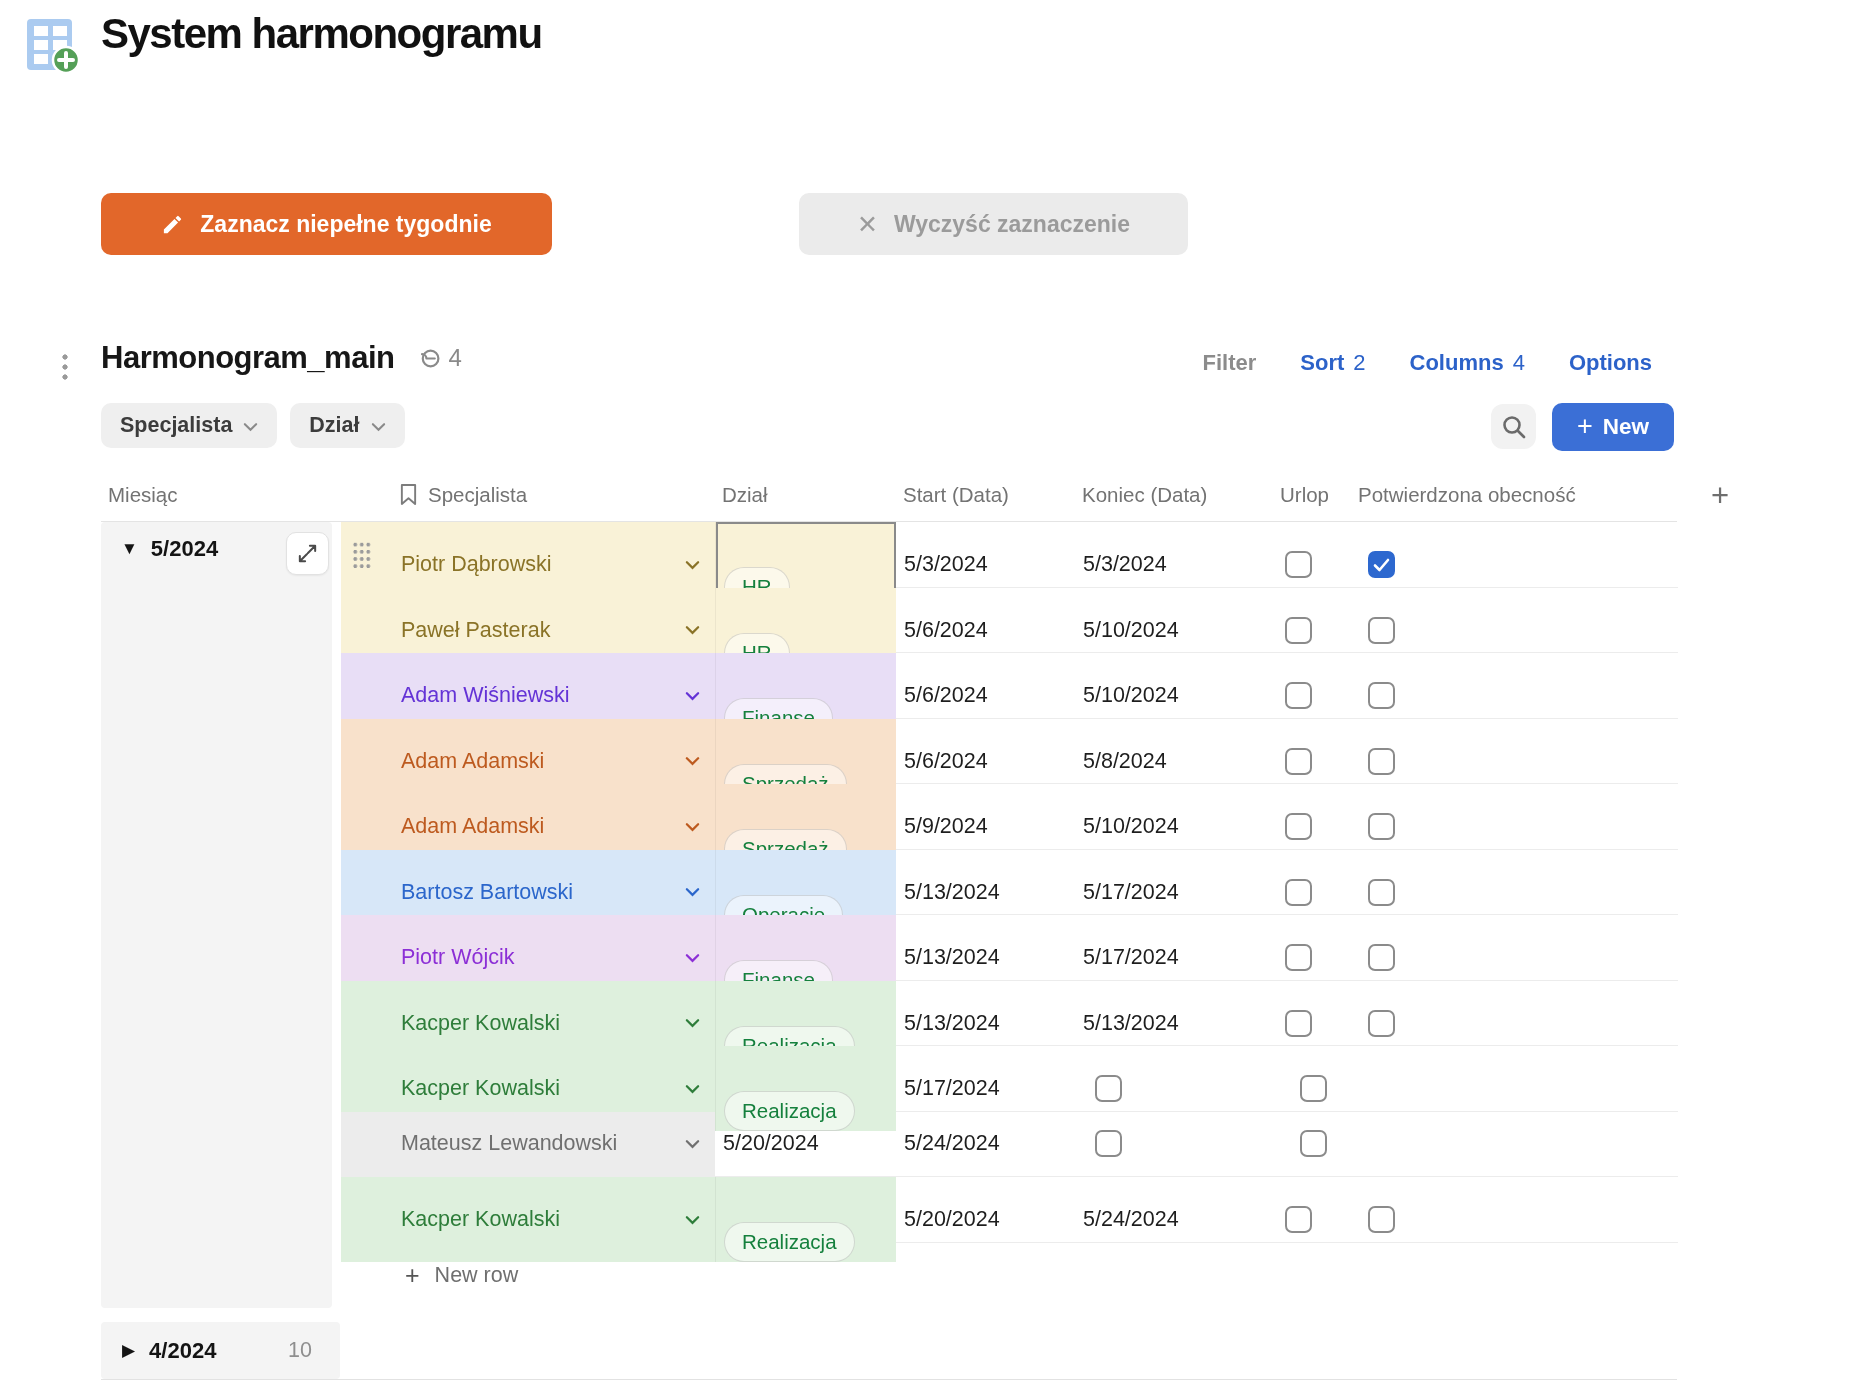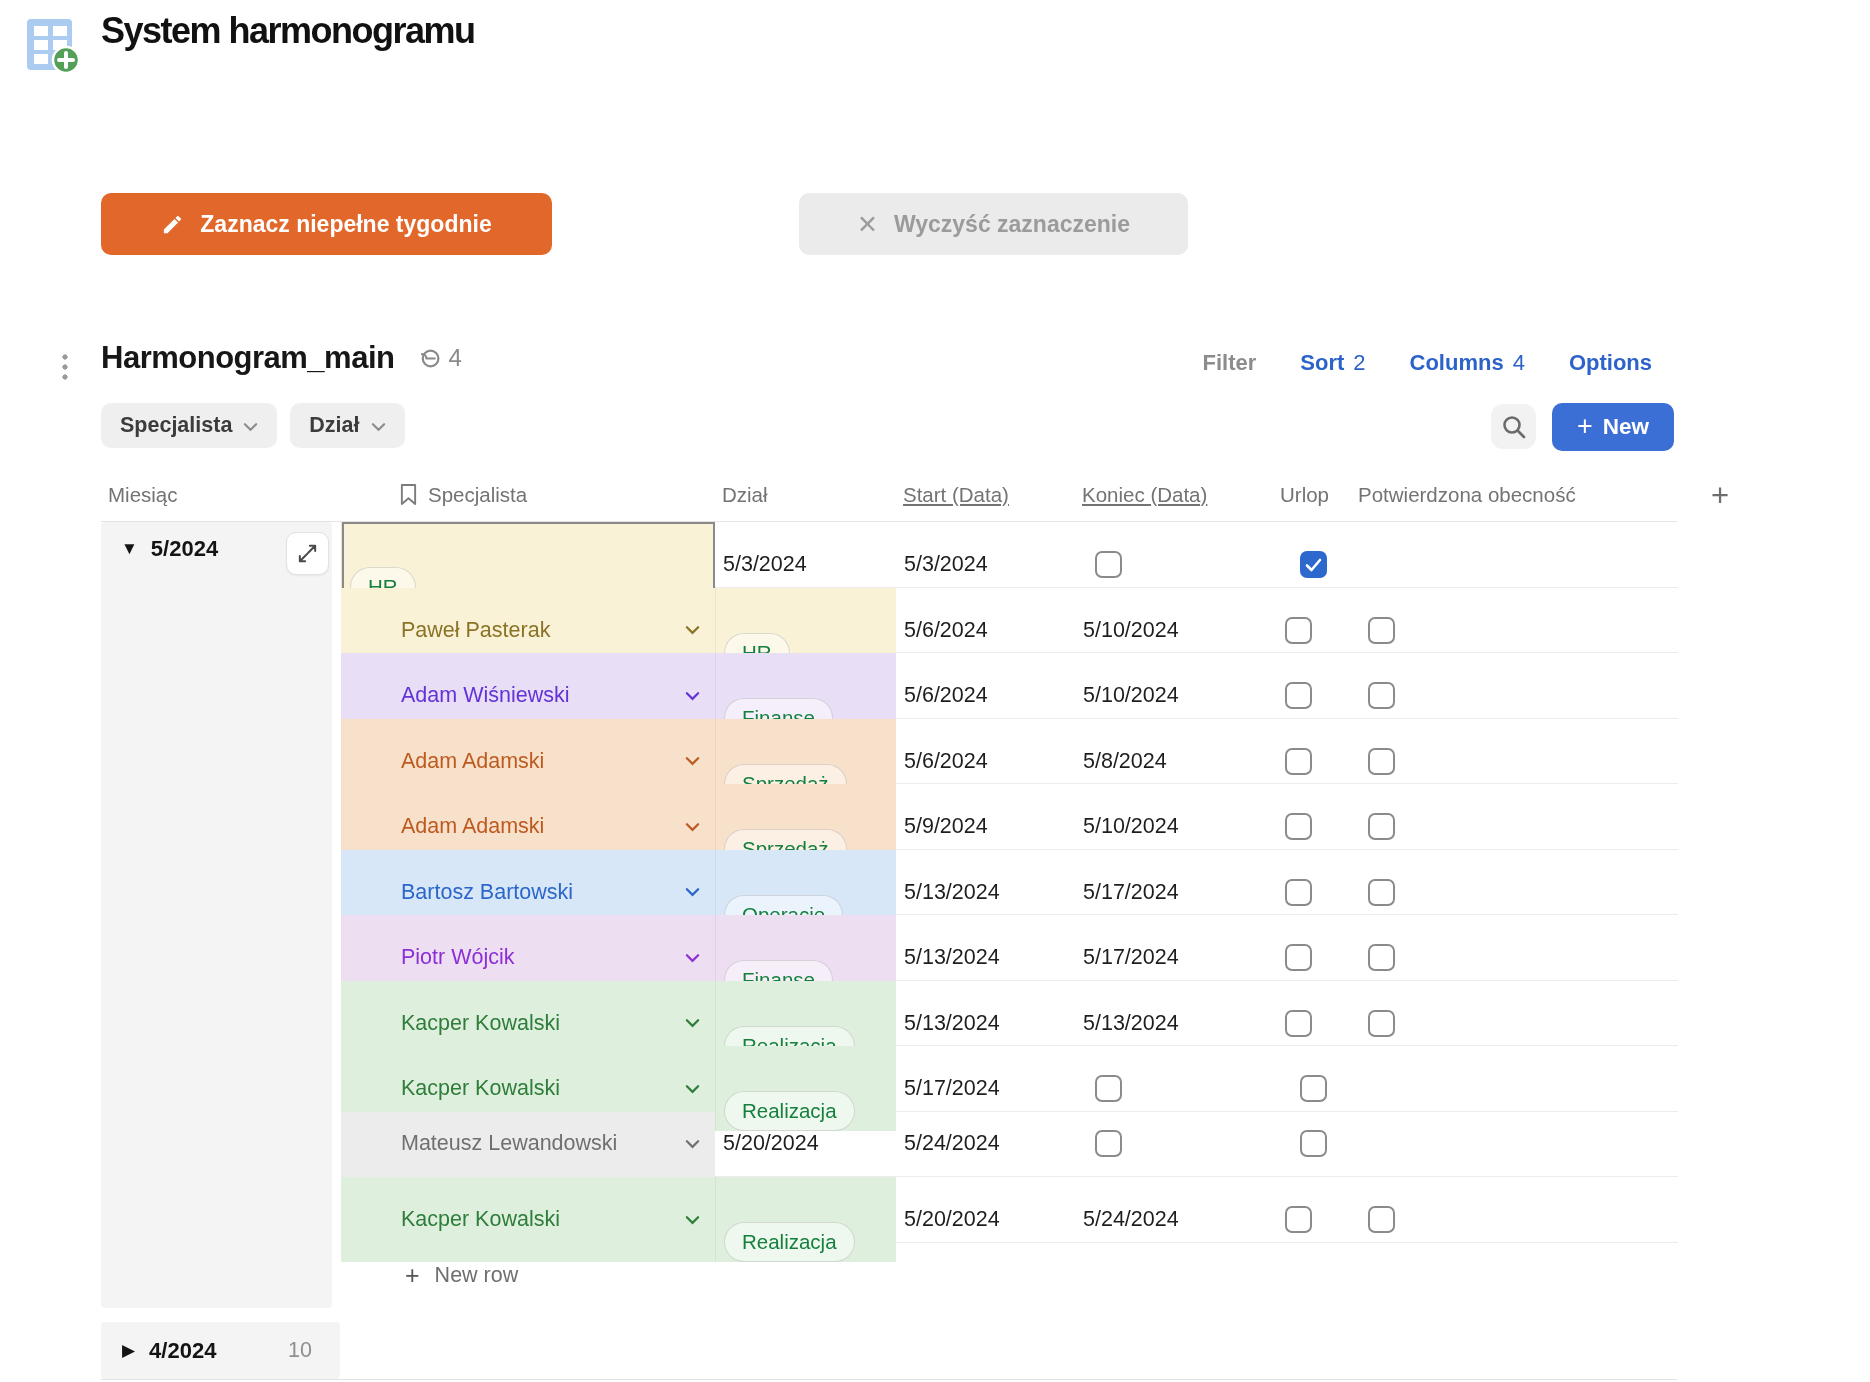--- a/index.html
+++ b/index.html
@@ -2,21 +2,21 @@
 <html><head>
 <meta charset="utf-8">
 <style>
   * { margin:0; padding:0; box-sizing:border-box; }
   html,body { width:1870px; height:1382px; overflow:hidden; background:#ffffff;
               font-family:"Liberation Sans", sans-serif; color:#1c1c1e; }
   .abs { position:absolute; }
 
   
   .app-icon { left:22px; top:16px; width:58px; height:58px; }
-  .app-title { left:101px; top:10px; font-size:36px; font-weight:700; letter-spacing:-1.5px; color:#111; }
+  .app-title { left:101px; top:10px; font-size:42px; font-weight:700; letter-spacing:-1.5px; color:#111; }
 
   
   .btn { display:flex; align-items:center; justify-content:center; gap:16px;
          height:62px; border-radius:10px; font-size:23px; font-weight:700; cursor:pointer; }
   .btn-orange { left:101px; top:193px; width:451px; background:#e2672a; color:#fff; }
   .btn-gray   { left:799px; top:193px; width:389px; background:#ebebeb; color:#9b9b9b; }
   .btn-gray .x-icon { font-size:25px; font-weight:400; color:#9b9b9b; }
 
   
   .sec-drag { left:62px; top:352px; width:6px; height:28px;
@@ -42,21 +42,21 @@
   .new-btn .plus { font-size:27px; font-weight:400; margin-top:-2px; }
 
   
   .head-row { left:101px; top:468px; width:1576px; height:54px; border-bottom:1px solid #e4e4e4;
               display:grid; grid-template-columns:239px 374px 181px 179px 190px 68px 345px;
               align-items:center; font-size:20.5px; color:#737373; }
   .head-row .h { display:flex; align-items:center; gap:10px; }
   .h-month { padding-left:7px; }
   .h-spec  { padding-left:59px; }
   .h-dept  { padding-left:8px; }
-  .h-date  { padding-left:8px;text-decoration:underline; }
+  .h-date  { padding-left:8px; }
   .h-url   { padding-left:16px; }
   .h-conf  { padding-left:26px; }
   .add-col { left:1711px; top:478px; font-size:31px; color:#6e6e6e; font-weight:400; }
 
   
   .body-wrap { left:101px; top:522px; width:1576px; }
   .group1 { display:flex; gap:9px; }
   .month-col { width:231px; height:786px; background:#f4f4f4; border-radius:4px; position:relative; flex:none; }
   .month-head { display:flex; align-items:center; padding:14px 0 0 20px; gap:13px; }
   .tri { font-size:17px; color:#141414; }
@@ -197,20 +197,27 @@
         <span class="month-label">5/2024</span>
       </div>
       <div class="expand-btn">
         <svg width="23" height="23" viewBox="0 0 24 24" fill="none" stroke="#4a4a4a" stroke-width="2.1" stroke-linecap="round" stroke-linejoin="round">
           <path d="M14.5 4H20v5.5M20 4l-7.5 7.5M9.5 20H4v-5.5M4 20l7.5-7.5"></path>
         </svg>
       </div>
     </div>
     <div class="rows" id="rows-container">
         <div class="trow" style="--rowbg: #f9f2d7; --rowtext: #8a7327;">
+          <div class="cell name-cell">
+            <span class="dragdots"></span>
+            <span>Piotr Dąbrowski</span>
+            <svg class="chev" width="15" height="10" viewBox="0 0 16 10" fill="none" stroke="currentColor" stroke-width="2.4" stroke-linecap="round">
+              <path d="M2 2l6 6 6-6"></path>
+            </svg>
+          </div>
           <div class="cell dept-cell selected">
             <span class="pill">HR</span>
           </div>
           <div class="cell date-cell">5/3/2024</div>
           <div class="cell date-cell">5/3/2024</div>
           <div class="cell">
             <span class="checkbox cb-url"></span>
           </div>
           <div class="cell">
             <span class="checkbox cb-conf checked">

